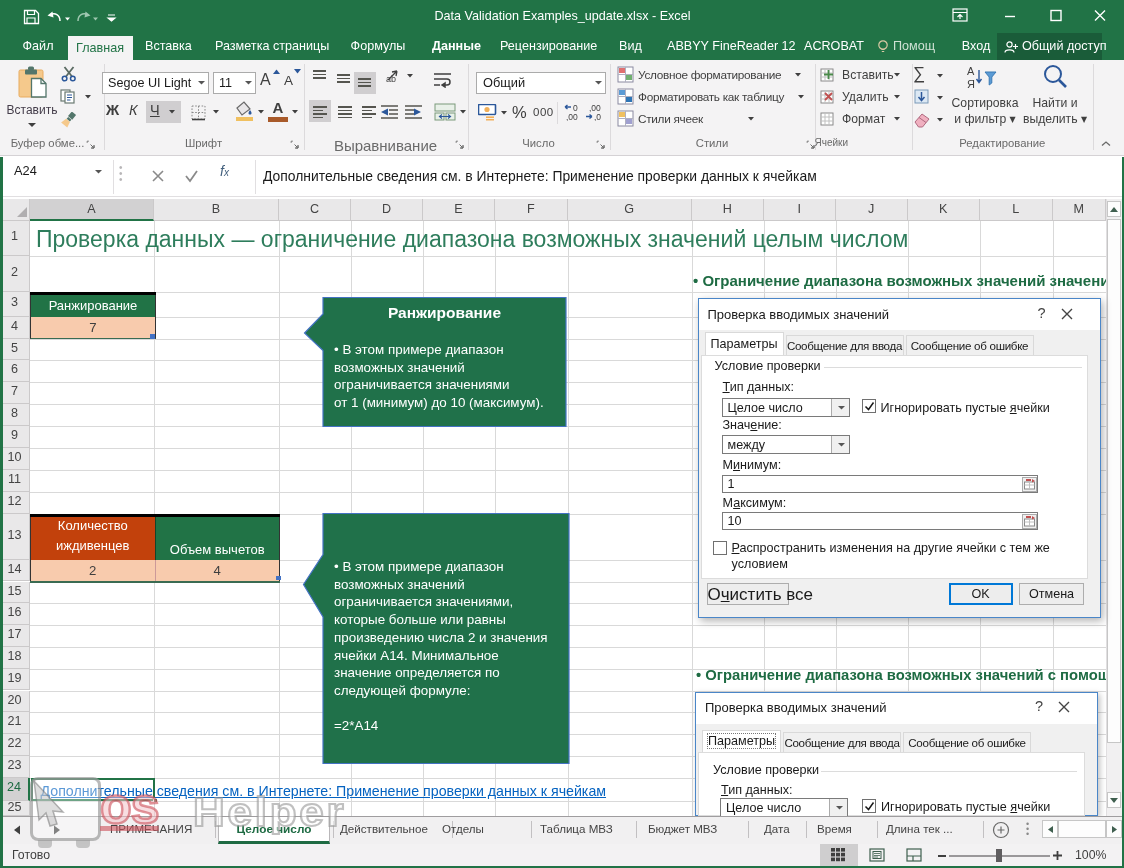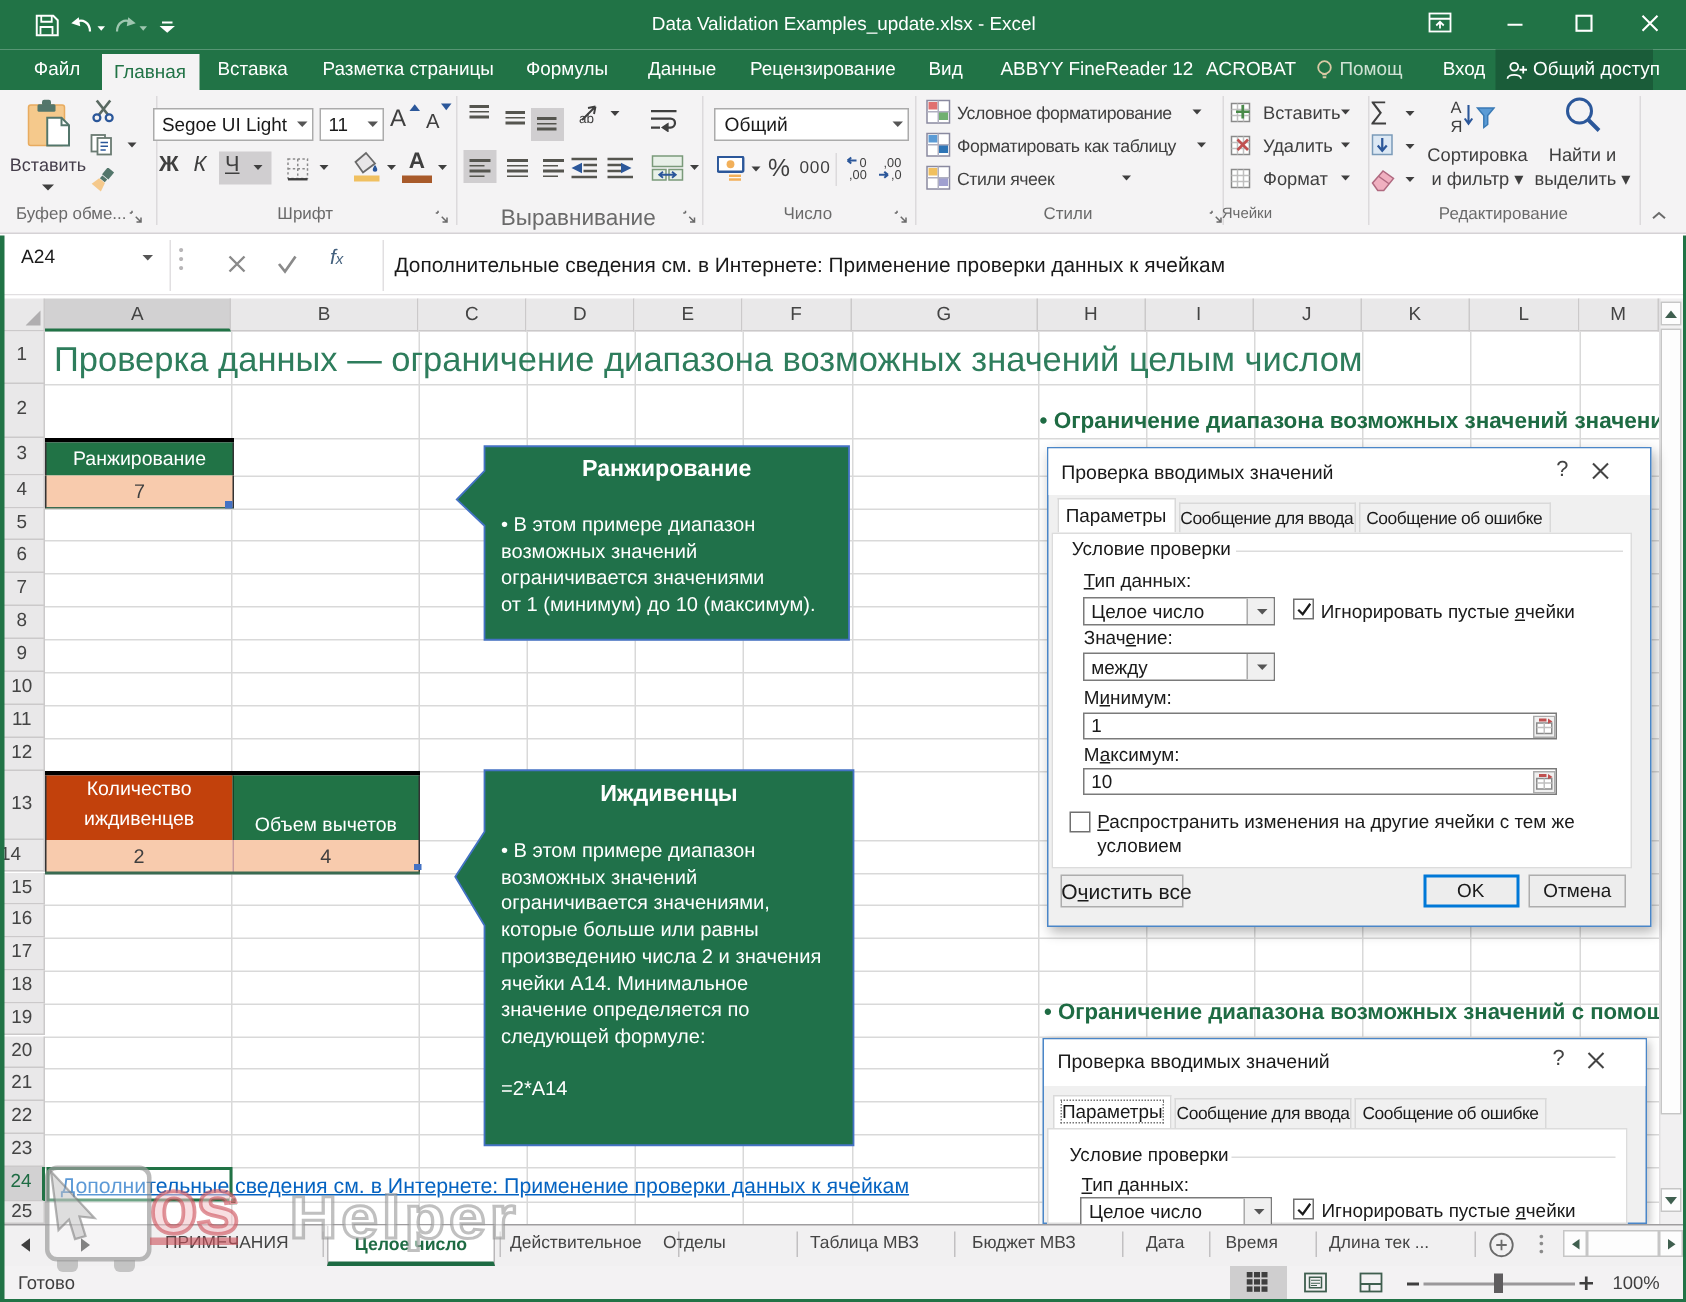--- a/index.html
+++ b/index.html
@@ -35,21 +35,21 @@
 <rect x="101" y="4.5" width="10" height="10" stroke-width="1.4"></rect>
 <path d="M145 4.5 l10 10 M155 4.5 l-10 10" stroke-width="1.4"></path>
 </g>
     </svg>
 <div style="left:0;top:33px;width:1124px;height:27px;background:#217346;"></div>
 <div style="left:14px;top:33px;width:48px;height:27px;color:#fff;font-size:12.6px;text-align:center;line-height:27px;">Файл</div>
 <div style="left:67.5px;top:36px;width:65px;height:24px;background:#f4f3f4;color:#217346;font-size:12.6px;text-align:center;line-height:24px;">Главная</div>
 <div class="t" style="left:145px;top:33px;width:45px;height:27px;color:#fff;font-size:12.6px;text-align:center;line-height:27px;">Вставка</div>
 <div class="t" style="left:215px;top:33px;width:108px;height:27px;color:#fff;font-size:12.6px;text-align:center;line-height:27px;">Разметка страницы</div>
 <div class="t" style="left:350px;top:33px;width:56px;height:27px;color:#fff;font-size:12.6px;text-align:center;line-height:27px;">Формулы</div>
-<div class="t" style="left:432px;top:33px;width:44px;height:27px;color:#fff;font-size:12.6px;text-align:center;line-height:27px;">Данные</div>
+<div class="t" style="left:432px;top:33px;width:44px;height:27px;color:#fff;font-size:12.6px;text-align:center;line-height:27px;font-weight:bold;">Данные</div>
 <div class="t" style="left:500px;top:33px;width:90px;height:27px;color:#fff;font-size:12.6px;text-align:center;line-height:27px;">Рецензирование</div>
 <div class="t" style="left:619px;top:33px;width:21px;height:27px;color:#fff;font-size:12.6px;text-align:center;line-height:27px;">Вид</div>
 <div class="t" style="left:667px;top:33px;width:108px;height:27px;color:#fff;font-size:12.6px;text-align:center;line-height:27px;">ABBYY FineReader 12</div>
 <div class="t" style="left:804px;top:33px;width:54px;height:27px;color:#fff;font-size:12.6px;text-align:center;line-height:27px;">ACROBAT</div>
 <svg style="position:absolute;left:876px;top:39px;" width="14" height="16" viewBox="0 0 14 16">
       <g stroke="#d9c9a4" fill="none" stroke-width="1.2">
         <circle cx="7" cy="6" r="4.2"></circle>
         <path d="M5.5 10.5 h3 M5.8 12.5 h2.4"></path>
       </g>
     </svg>
@@ -406,21 +406,21 @@
 <div style="left:0;top:316.5px;width:30px;height:22.0px;background:#e9e8e9;border-right:1px solid #cbc9ca;border-bottom:1px solid #cbc9ca;color:#444;font-size:12.6px;text-align:center;line-height:19.0px;">4</div>
 <div style="left:0;top:338.5px;width:30px;height:21.899999999999977px;background:#e9e8e9;border-right:1px solid #cbc9ca;border-bottom:1px solid #cbc9ca;color:#444;font-size:12.6px;text-align:center;line-height:18.899999999999977px;">5</div>
 <div style="left:0;top:360.4px;width:30px;height:21.900000000000034px;background:#e9e8e9;border-right:1px solid #cbc9ca;border-bottom:1px solid #cbc9ca;color:#444;font-size:12.6px;text-align:center;line-height:18.900000000000034px;">6</div>
 <div style="left:0;top:382.3px;width:30px;height:21.899999999999977px;background:#e9e8e9;border-right:1px solid #cbc9ca;border-bottom:1px solid #cbc9ca;color:#444;font-size:12.6px;text-align:center;line-height:18.899999999999977px;">7</div>
 <div style="left:0;top:404.2px;width:30px;height:21.900000000000034px;background:#e9e8e9;border-right:1px solid #cbc9ca;border-bottom:1px solid #cbc9ca;color:#444;font-size:12.6px;text-align:center;line-height:18.900000000000034px;">8</div>
 <div style="left:0;top:426.1px;width:30px;height:21.899999999999977px;background:#e9e8e9;border-right:1px solid #cbc9ca;border-bottom:1px solid #cbc9ca;color:#444;font-size:12.6px;text-align:center;line-height:18.899999999999977px;">9</div>
 <div style="left:0;top:448px;width:30px;height:21.899999999999977px;background:#e9e8e9;border-right:1px solid #cbc9ca;border-bottom:1px solid #cbc9ca;color:#444;font-size:12.6px;text-align:center;line-height:18.899999999999977px;">10</div>
 <div style="left:0;top:469.9px;width:30px;height:21.900000000000034px;background:#e9e8e9;border-right:1px solid #cbc9ca;border-bottom:1px solid #cbc9ca;color:#444;font-size:12.6px;text-align:center;line-height:18.900000000000034px;">11</div>
 <div style="left:0;top:491.8px;width:30px;height:21.900000000000034px;background:#e9e8e9;border-right:1px solid #cbc9ca;border-bottom:1px solid #cbc9ca;color:#444;font-size:12.6px;text-align:center;line-height:18.900000000000034px;">12</div>
 <div style="left:0;top:513.7px;width:30px;height:46.0px;background:#e9e8e9;border-right:1px solid #cbc9ca;border-bottom:1px solid #cbc9ca;color:#444;font-size:12.6px;text-align:center;line-height:43.0px;">13</div>
-<div style="left:0;top:559.7px;width:30px;height:21.799999999999955px;background:#e9e8e9;border-right:1px solid #cbc9ca;border-bottom:1px solid #cbc9ca;color:#444;font-size:12.6px;line-height:18.799999999999955px;">14</div>
+<div style="left:0;top:559.7px;width:30px;height:21.799999999999955px;background:#e9e8e9;border-right:1px solid #cbc9ca;border-bottom:1px solid #cbc9ca;color:#444;font-size:12.6px;text-align:center;line-height:18.799999999999955px;">14</div>
 <div style="left:0;top:581.5px;width:30px;height:21.799999999999955px;background:#e9e8e9;border-right:1px solid #cbc9ca;border-bottom:1px solid #cbc9ca;color:#444;font-size:12.6px;text-align:center;line-height:18.799999999999955px;">15</div>
 <div style="left:0;top:603.3px;width:30px;height:21.800000000000068px;background:#e9e8e9;border-right:1px solid #cbc9ca;border-bottom:1px solid #cbc9ca;color:#444;font-size:12.6px;text-align:center;line-height:18.800000000000068px;">16</div>
 <div style="left:0;top:625.1px;width:30px;height:21.799999999999955px;background:#e9e8e9;border-right:1px solid #cbc9ca;border-bottom:1px solid #cbc9ca;color:#444;font-size:12.6px;text-align:center;line-height:18.799999999999955px;">17</div>
 <div style="left:0;top:646.9px;width:30px;height:21.800000000000068px;background:#e9e8e9;border-right:1px solid #cbc9ca;border-bottom:1px solid #cbc9ca;color:#444;font-size:12.6px;text-align:center;line-height:18.800000000000068px;">18</div>
 <div style="left:0;top:668.7px;width:30px;height:21.799999999999955px;background:#e9e8e9;border-right:1px solid #cbc9ca;border-bottom:1px solid #cbc9ca;color:#444;font-size:12.6px;text-align:center;line-height:18.799999999999955px;">19</div>
 <div style="left:0;top:690.5px;width:30px;height:21.799999999999955px;background:#e9e8e9;border-right:1px solid #cbc9ca;border-bottom:1px solid #cbc9ca;color:#444;font-size:12.6px;text-align:center;line-height:18.799999999999955px;">20</div>
 <div style="left:0;top:712.3px;width:30px;height:21.800000000000068px;background:#e9e8e9;border-right:1px solid #cbc9ca;border-bottom:1px solid #cbc9ca;color:#444;font-size:12.6px;text-align:center;line-height:18.800000000000068px;">21</div>
 <div style="left:0;top:734.1px;width:30px;height:21.799999999999955px;background:#e9e8e9;border-right:1px solid #cbc9ca;border-bottom:1px solid #cbc9ca;color:#444;font-size:12.6px;text-align:center;line-height:18.799999999999955px;">22</div>
 <div style="left:0;top:755.9px;width:30px;height:21.899999999999977px;background:#e9e8e9;border-right:1px solid #cbc9ca;border-bottom:1px solid #cbc9ca;color:#444;font-size:12.6px;text-align:center;line-height:18.899999999999977px;">23</div>
 <div style="left:0;top:777.8px;width:30px;height:22.800000000000068px;background:#d2d1d2;border-right:2px solid #217346;border-bottom:1px solid #cbc9ca;color:#1e6b43;font-size:12.6px;text-align:center;line-height:19.800000000000068px;">24</div>
@@ -479,21 +479,20 @@
 <div style="left:30px;top:581px;width:250px;height:1.5px;background:#3a6b52;"></div>
 <div style="left:276px;top:575.5px;width:4.5px;height:4.5px;background:#4472c4;"></div>
 <svg style="position:absolute;left:302px;top:296px;" width="266" height="132" viewBox="0 0 266 132">
 <path d="M21 1.5 h243 v129 h-243 v-76 l-18.5 -17.5 18.5 -19z" fill="#20714a" stroke="#4472c4" stroke-width="1.2"></path>
     </svg>
 <div style="left:323px;top:304px;width:243px;height:20px;color:#fff;font-size:15.5px;font-weight:bold;text-align:center;">Ранжирование</div>
 <div style="left:334px;top:341px;width:225px;height:80px;color:#fff;font-size:13.4px;line-height:17.6px;">• В этом примере диапазон<br>возможных значений<br>ограничивается значениями<br>от 1 (минимум) до 10 (максимум).</div>
 <svg style="position:absolute;left:302px;top:512px;" width="269" height="253" viewBox="0 0 269 253">
 <path d="M21 1.5 h246 v250 h-246 v-146.5 l-19.5 -32.5 19.5 -30z" fill="#20714a" stroke="#4472c4" stroke-width="1.2"></path>
     </svg>
-<div style="left:323px;top:521px;width:246px;height:20px;color:#fff;font-size:15.5px;font-weight:bold;text-align:center;">Иждивенцы</div>
 <div style="left:334px;top:558px;width:230px;height:190px;color:#fff;font-size:13.4px;line-height:17.7px;">• В этом примере диапазон<br>возможных значений<br>ограничивается значениями,<br>которые больше или равны<br>произведению числа 2 и значения<br>ячейки А14. Минимальное<br>значение определяется по<br>следующей формуле:<br><br>=2*А14</div>
 <div class="t" style="left:693px;top:271.5px;width:413px;height:18px;overflow:hidden;color:#1e6b43;font-size:15px;font-weight:bold;">• Ограничение диапазона возможных значений значени</div>
 <div class="t" style="left:696px;top:667px;width:410px;height:19px;overflow:hidden;color:#1e6b43;font-size:14.8px;font-weight:bold;">• Ограничение диапазона возможных значений с помощ</div>
 <div class="t" style="left:40.5px;top:782.5px;width:700px;height:17px;color:#0563c1;font-size:14.2px;text-decoration:underline;">Дополнительные сведения см. в Интернете: Применение проверки данных к ячейкам</div>
 <div style="left:31px;top:777.5px;width:124px;height:23px;border:2px solid #217346;background:transparent;"></div>
 <div style="left:152.5px;top:798px;width:5px;height:5px;background:#217346;border:1px solid #fff;"></div>
 <div style="left:1106px;top:199px;width:15.5px;height:617px;background:#f1f0f1;border-left:1px solid #e1dfe1;"></div>
 <div style="left:1106.5px;top:201px;width:14.5px;height:16px;background:#fdfdfd;border:1px solid #c6c6c6;"></div>
 <svg style="position:absolute;left:1109px;top:206px;" width="10" height="7" viewBox="0 0 10 7">
       <path d="M1 6 l4-5 4 5z" fill="#3f5f4f"></path>
@@ -567,21 +566,21 @@
 <div style="left:721.5px;top:512px;width:316px;height:18px;background:#fff;border:1px solid #7a7a7a;color:#1a1a1a;font-size:12.6px;line-height:17px;"><span style="padding-left:5px;">10</span></div>
 <svg style="position:absolute;left:1021.5px;top:513.5px;" width="15" height="15" viewBox="0 0 15 15">
       <rect x="0.5" y="0.5" width="14" height="14" fill="#f0f0f0" stroke="#ababab"></rect>
       <rect x="2.5" y="5" width="10" height="7" fill="#fff" stroke="#8a8a8a"></rect>
       <path d="M2.5 8 h10 M7.5 5 v7" stroke="#c0c0c0"></path>
       <path d="M4 2 l5 0 0 2 -5 0z" fill="#c05050"></path>
       <path d="M10 2 l3 2 -3 1.5z" fill="#c05050"></path>
     </svg>
 <div style="left:713.0px;top:541px;width:14px;height:14px;background:#fff;border:1px solid #707070;"></div>
 <div style="left:731.5px;top:541px;width:350px;height:30px;color:#1a1a1a;font-size:12.6px;line-height:15.5px;"><u>Р</u>аспространить изменения на другие ячейки с тем же<br>условием</div>
-<div class="t" style="left:706.5px;top:583px;width:82px;height:22px;background:#ededed;border:1px solid #adadad;color:#1a1a1a;font-size:14px;text-align:center;line-height:21px;">О<u>ч</u>истить все</div>
+<div class="t" style="left:706.5px;top:583px;width:82px;height:22px;background:#ededed;border:1px solid #adadad;color:#1a1a1a;font-size:17px;text-align:center;line-height:21px;">О<u>ч</u>истить все</div>
 <div style="left:948.5px;top:583px;width:64px;height:22px;background:#ededed;border:2px solid #0078d7;color:#1a1a1a;font-size:12.6px;text-align:center;line-height:19px;">OK</div>
 <div style="left:1019.0px;top:583px;width:65px;height:22px;background:#ededed;border:1px solid #adadad;color:#1a1a1a;font-size:12.6px;text-align:center;line-height:21px;">Отмена</div>
 <div style="left:0;top:816px;width:1124px;height:28px;background:#f1f0f1;border-top:1px solid #9f9d9f;"></div>
 <svg style="position:absolute;left:12px;top:824px;" width="60" height="12" viewBox="0 0 60 12">
       <path d="M8 1.5 l-6 4.5 6 4.5z" fill="#3f3f3f"></path>
       <path d="M42 1.5 l6 4.5 -6 4.5z" fill="#3f3f3f"></path>
     </svg>
 <div style="left:215px;top:821px;width:1px;height:17px;background:#c2c0c2;"></div>
 <div style="left:333px;top:821px;width:1px;height:17px;background:#c2c0c2;"></div>
 <div style="left:452px;top:821px;width:1px;height:17px;background:#c2c0c2;"></div>

